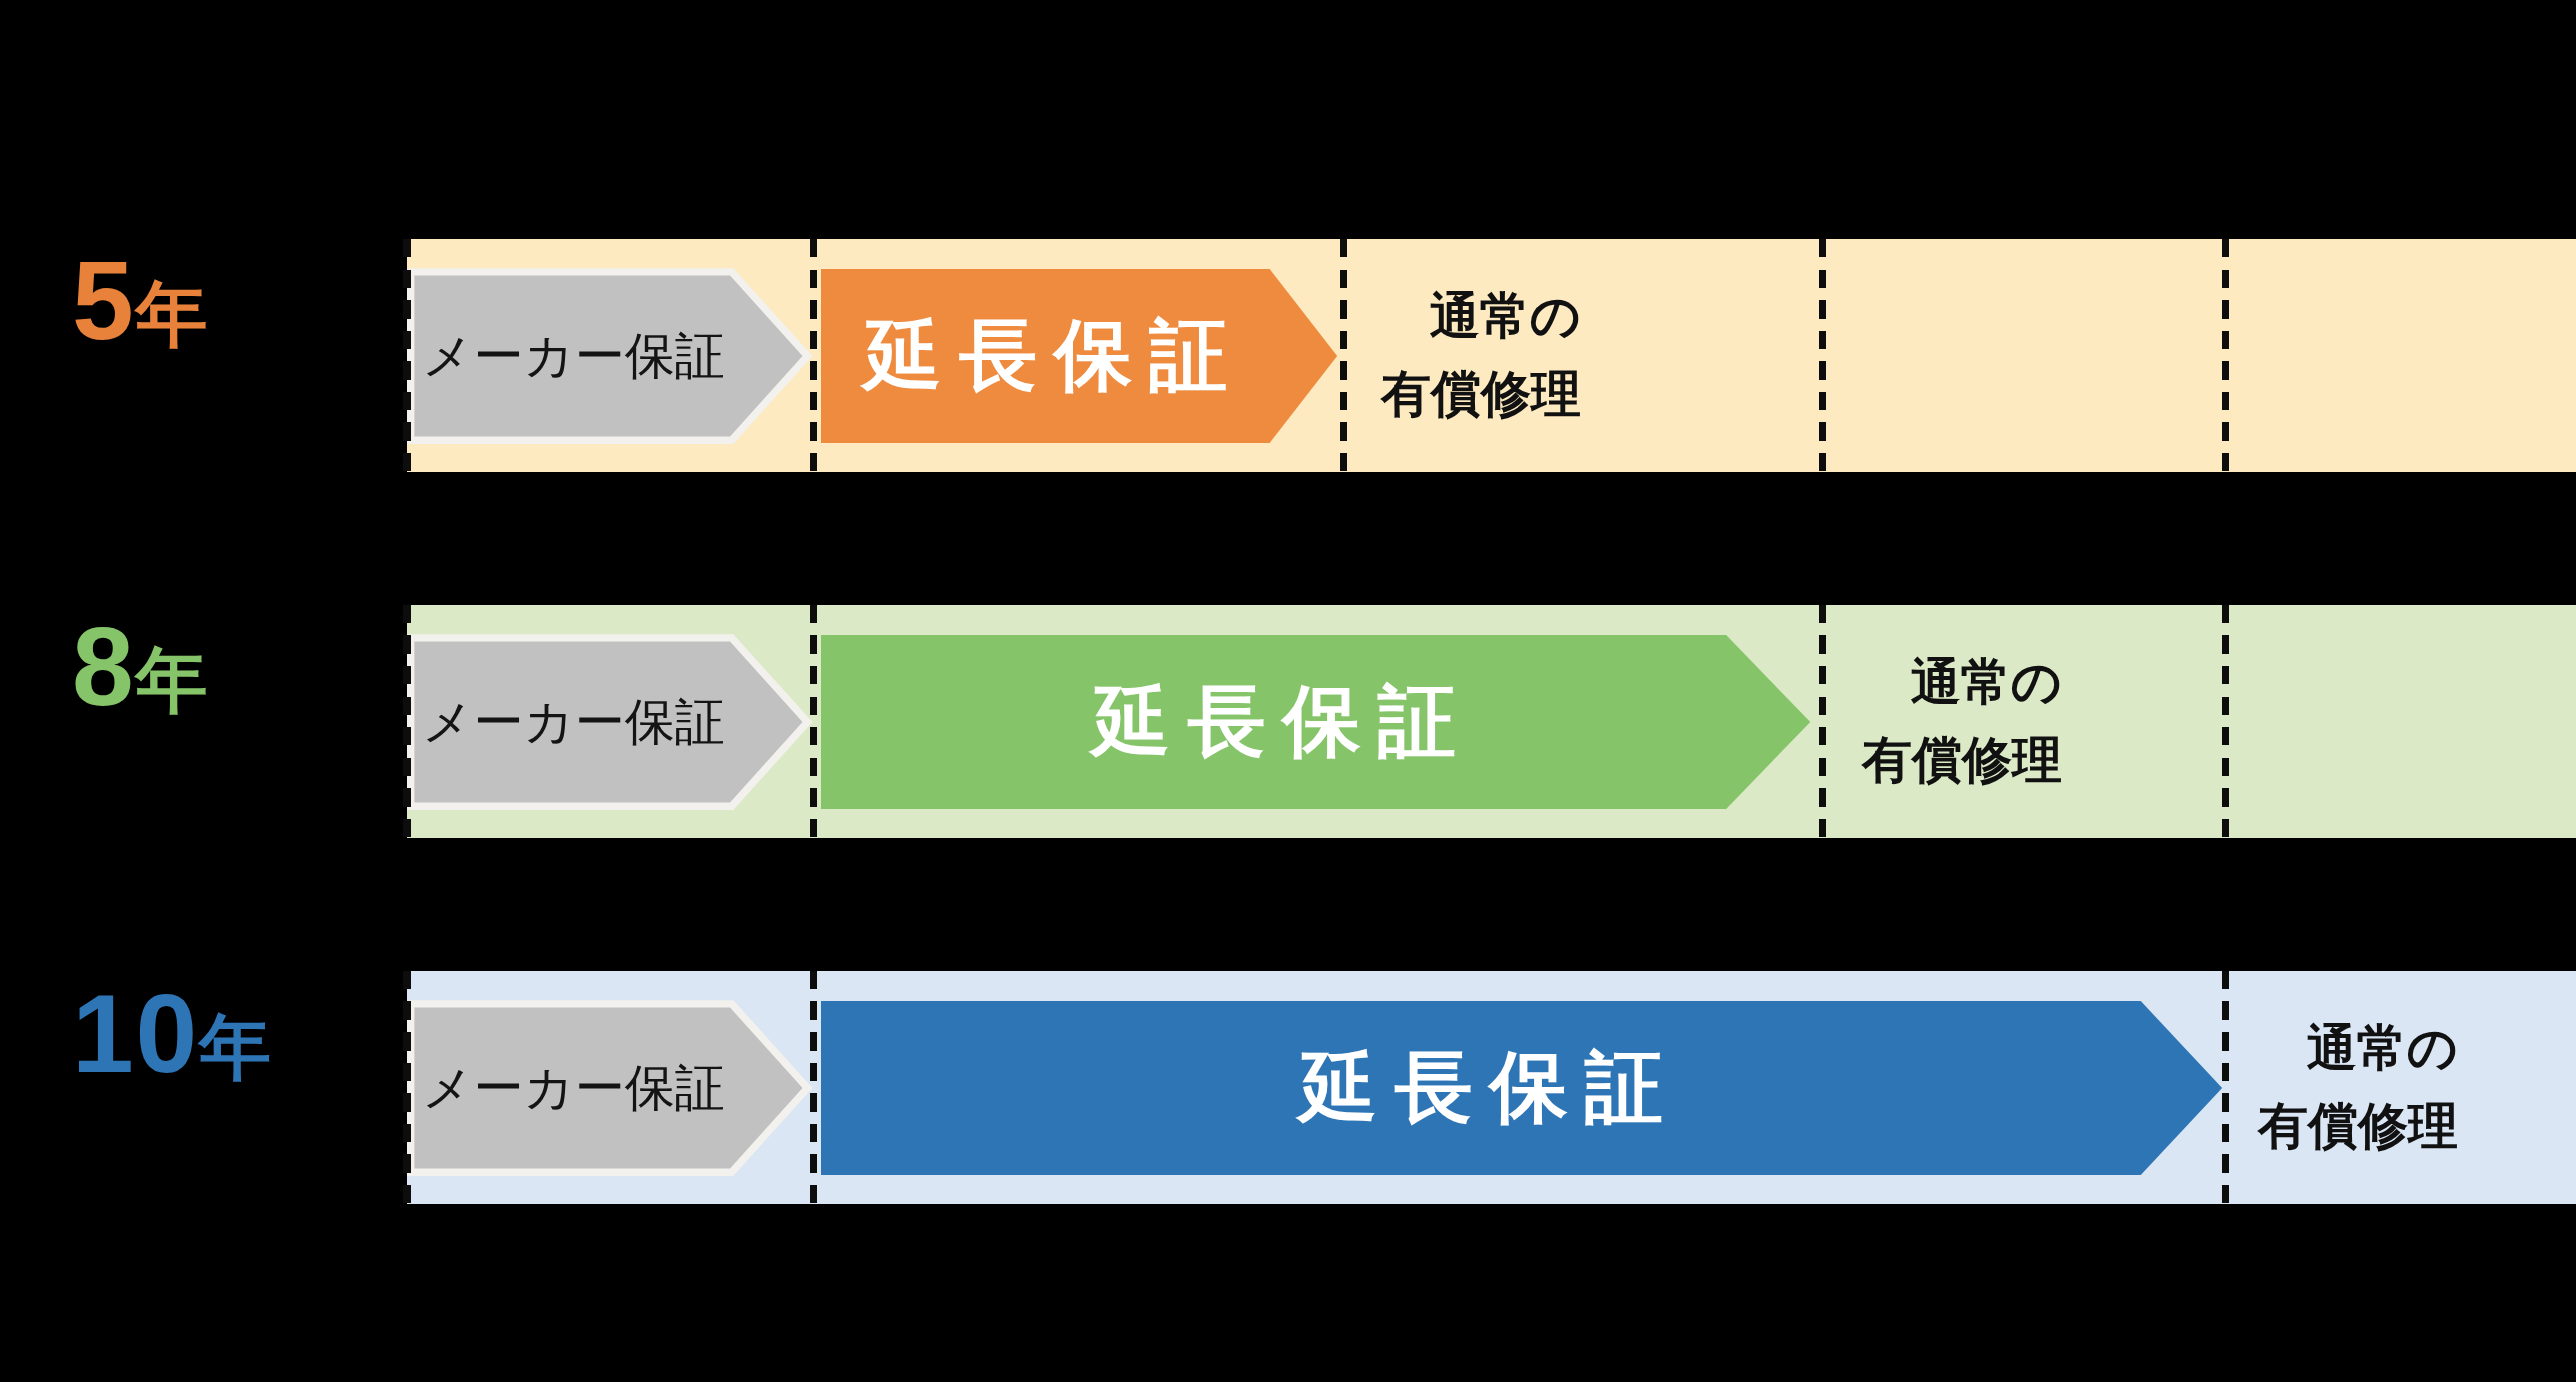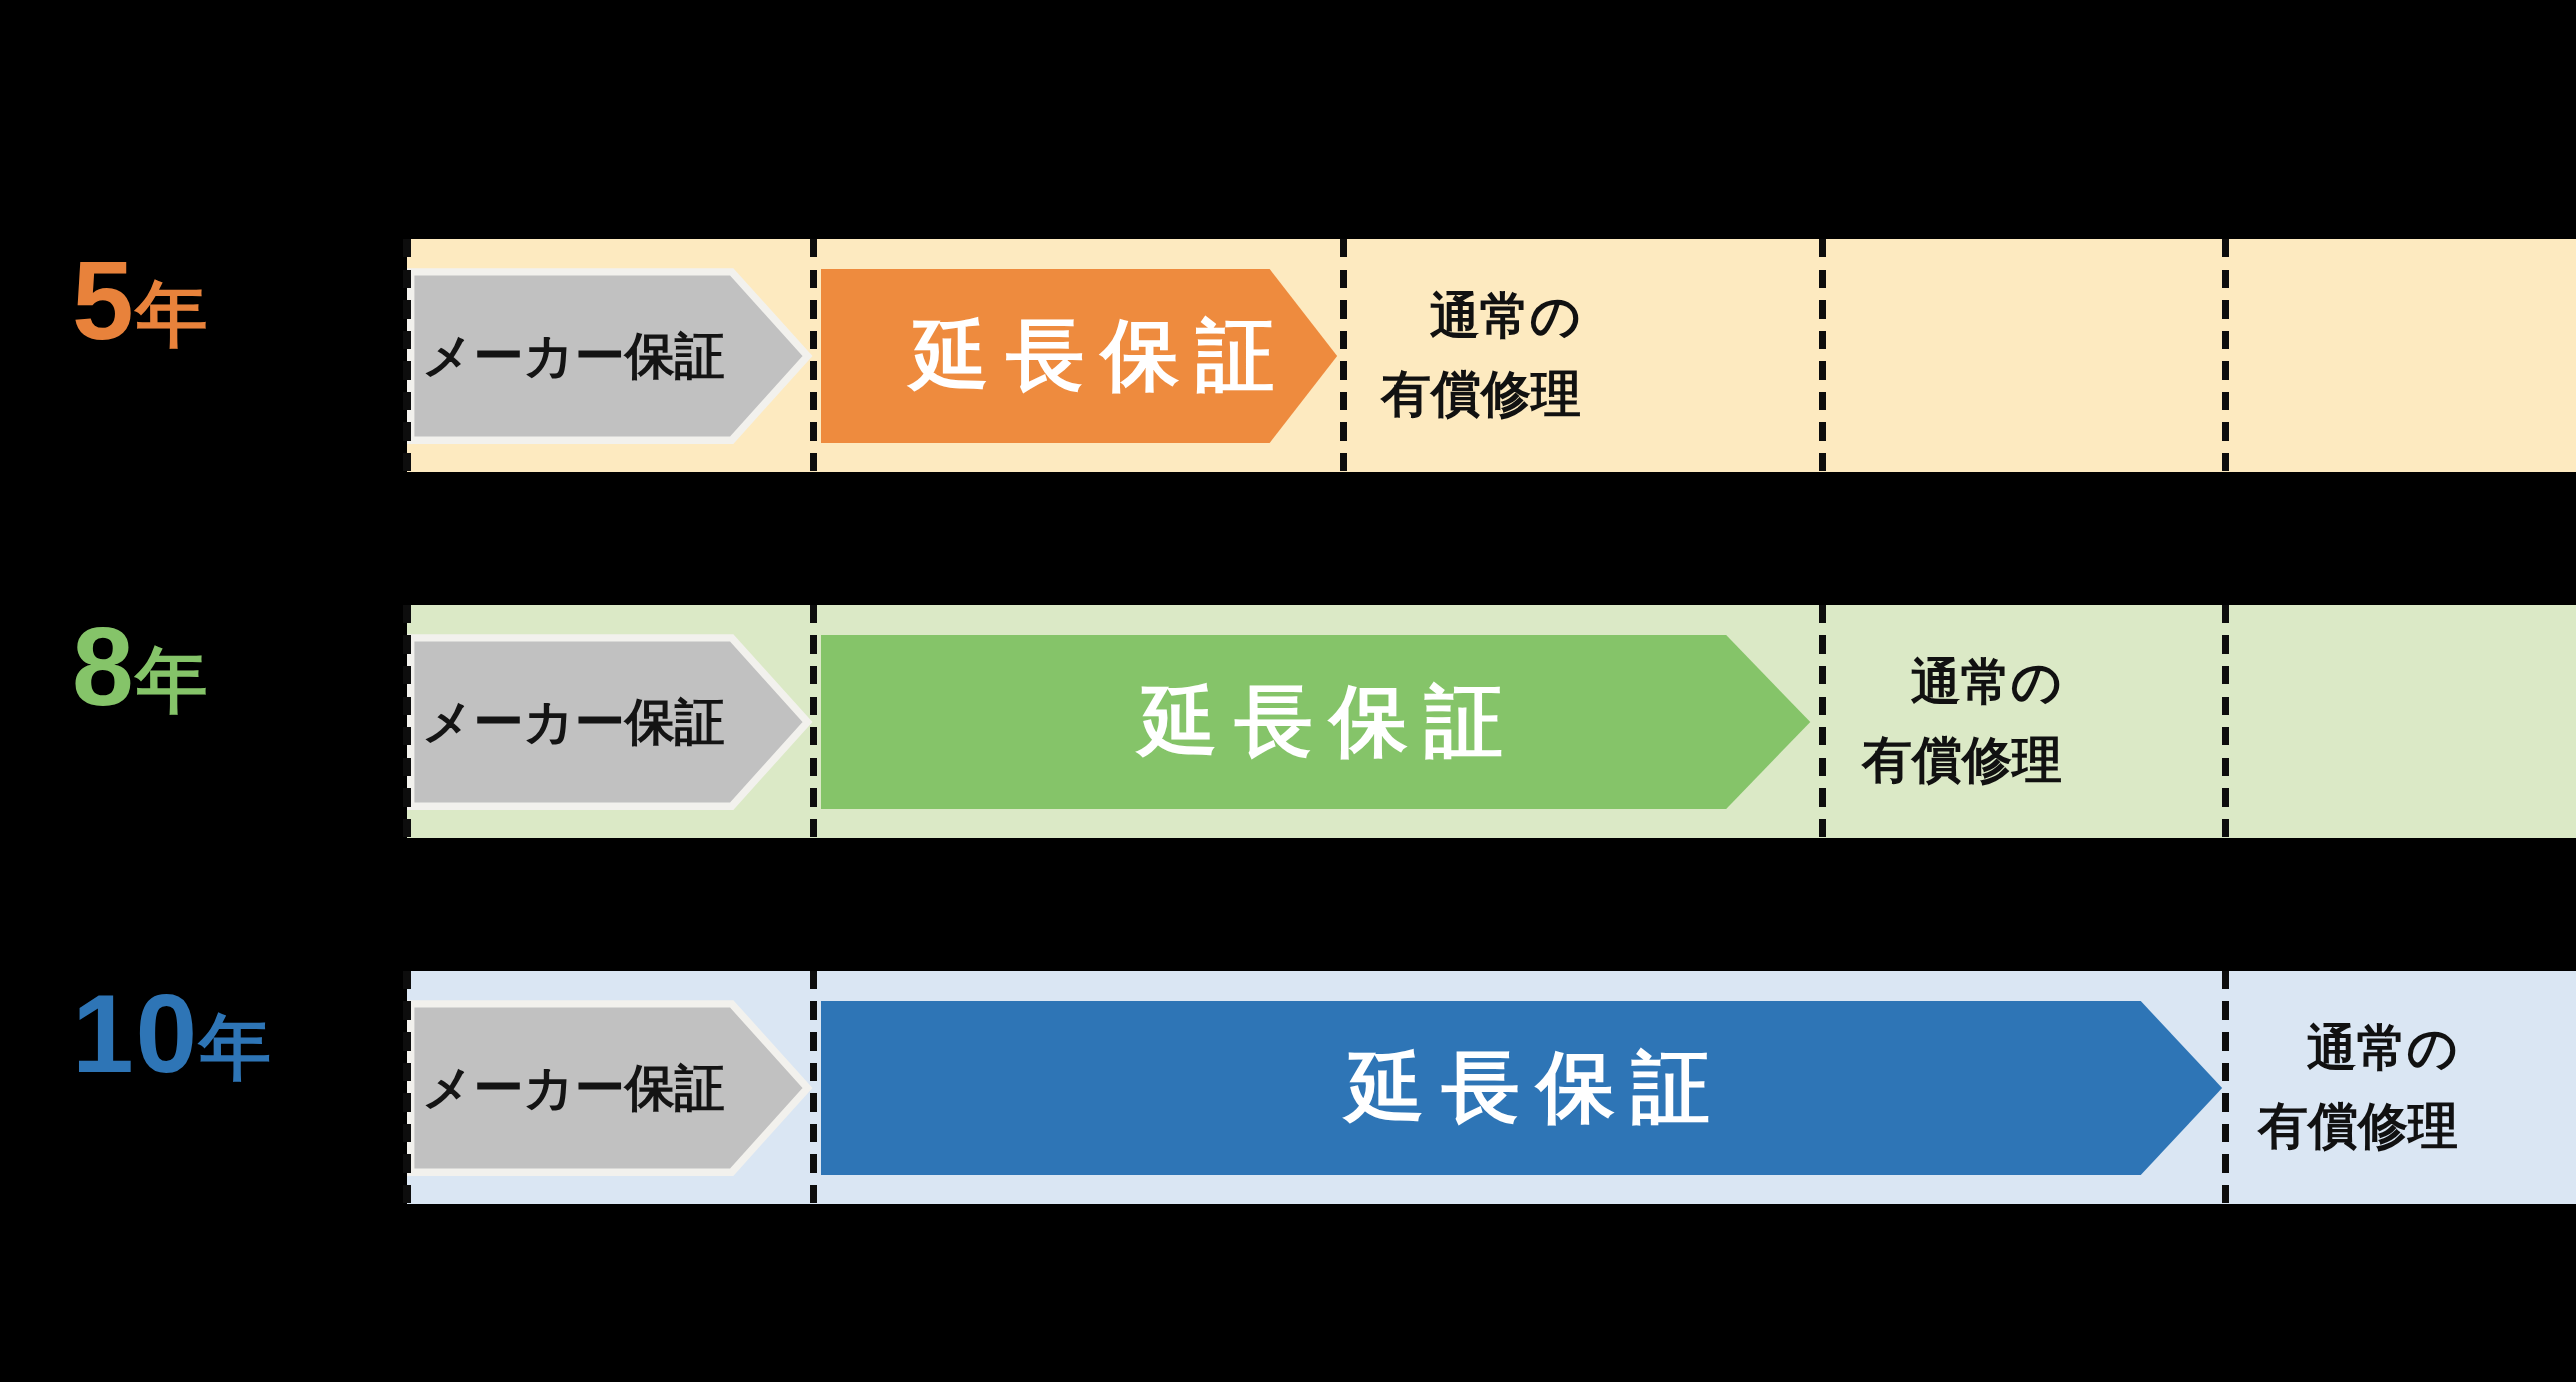--- a/index.html
+++ b/index.html
@@ -43,27 +43,27 @@
   .dash.d4{left:1815px;}
 
   
   .maker-arrow{position:absolute;left:0;top:29px;z-index:2;}
   .ext-arrow{position:absolute;left:414px;top:30px;z-index:2;}
 
   
   .maker-text{
     position:absolute;left:0;top:29px;width:333px;height:176px;z-index:4;
     display:flex;align-items:center;justify-content:center;
-    font-size:50px;font-weight:bold;color:#141414;white-space:nowrap;
+    font-size:50px;font-weight:normal;color:#141414;white-space:nowrap;
   }
   .ext-text{
     position:absolute;top:30px;height:174px;z-index:4;
     display:flex;align-items:center;justify-content:center;
     font-size:78px;font-weight:bold;color:#ffffff;
-    letter-spacing:0.22em;text-indent:0.22em;white-space:nowrap;padding-left:47px;
+    letter-spacing:0.22em;text-indent:0.22em;white-space:nowrap;
   }
   .row1 .ext-text{left:414px;width:449px;}
   .row2 .ext-text{left:414px;width:906px;}
   .row3 .ext-text{left:414px;width:1320px;}
   .repair-text{
     position:absolute;top:0;height:233px;z-index:4;
     display:flex;flex-direction:column;justify-content:center;align-items:flex-end;
     font-size:50px;font-weight:bold;color:#111;line-height:1.55;white-space:nowrap;
   }
   .row1 .repair-text{left:974px;}

